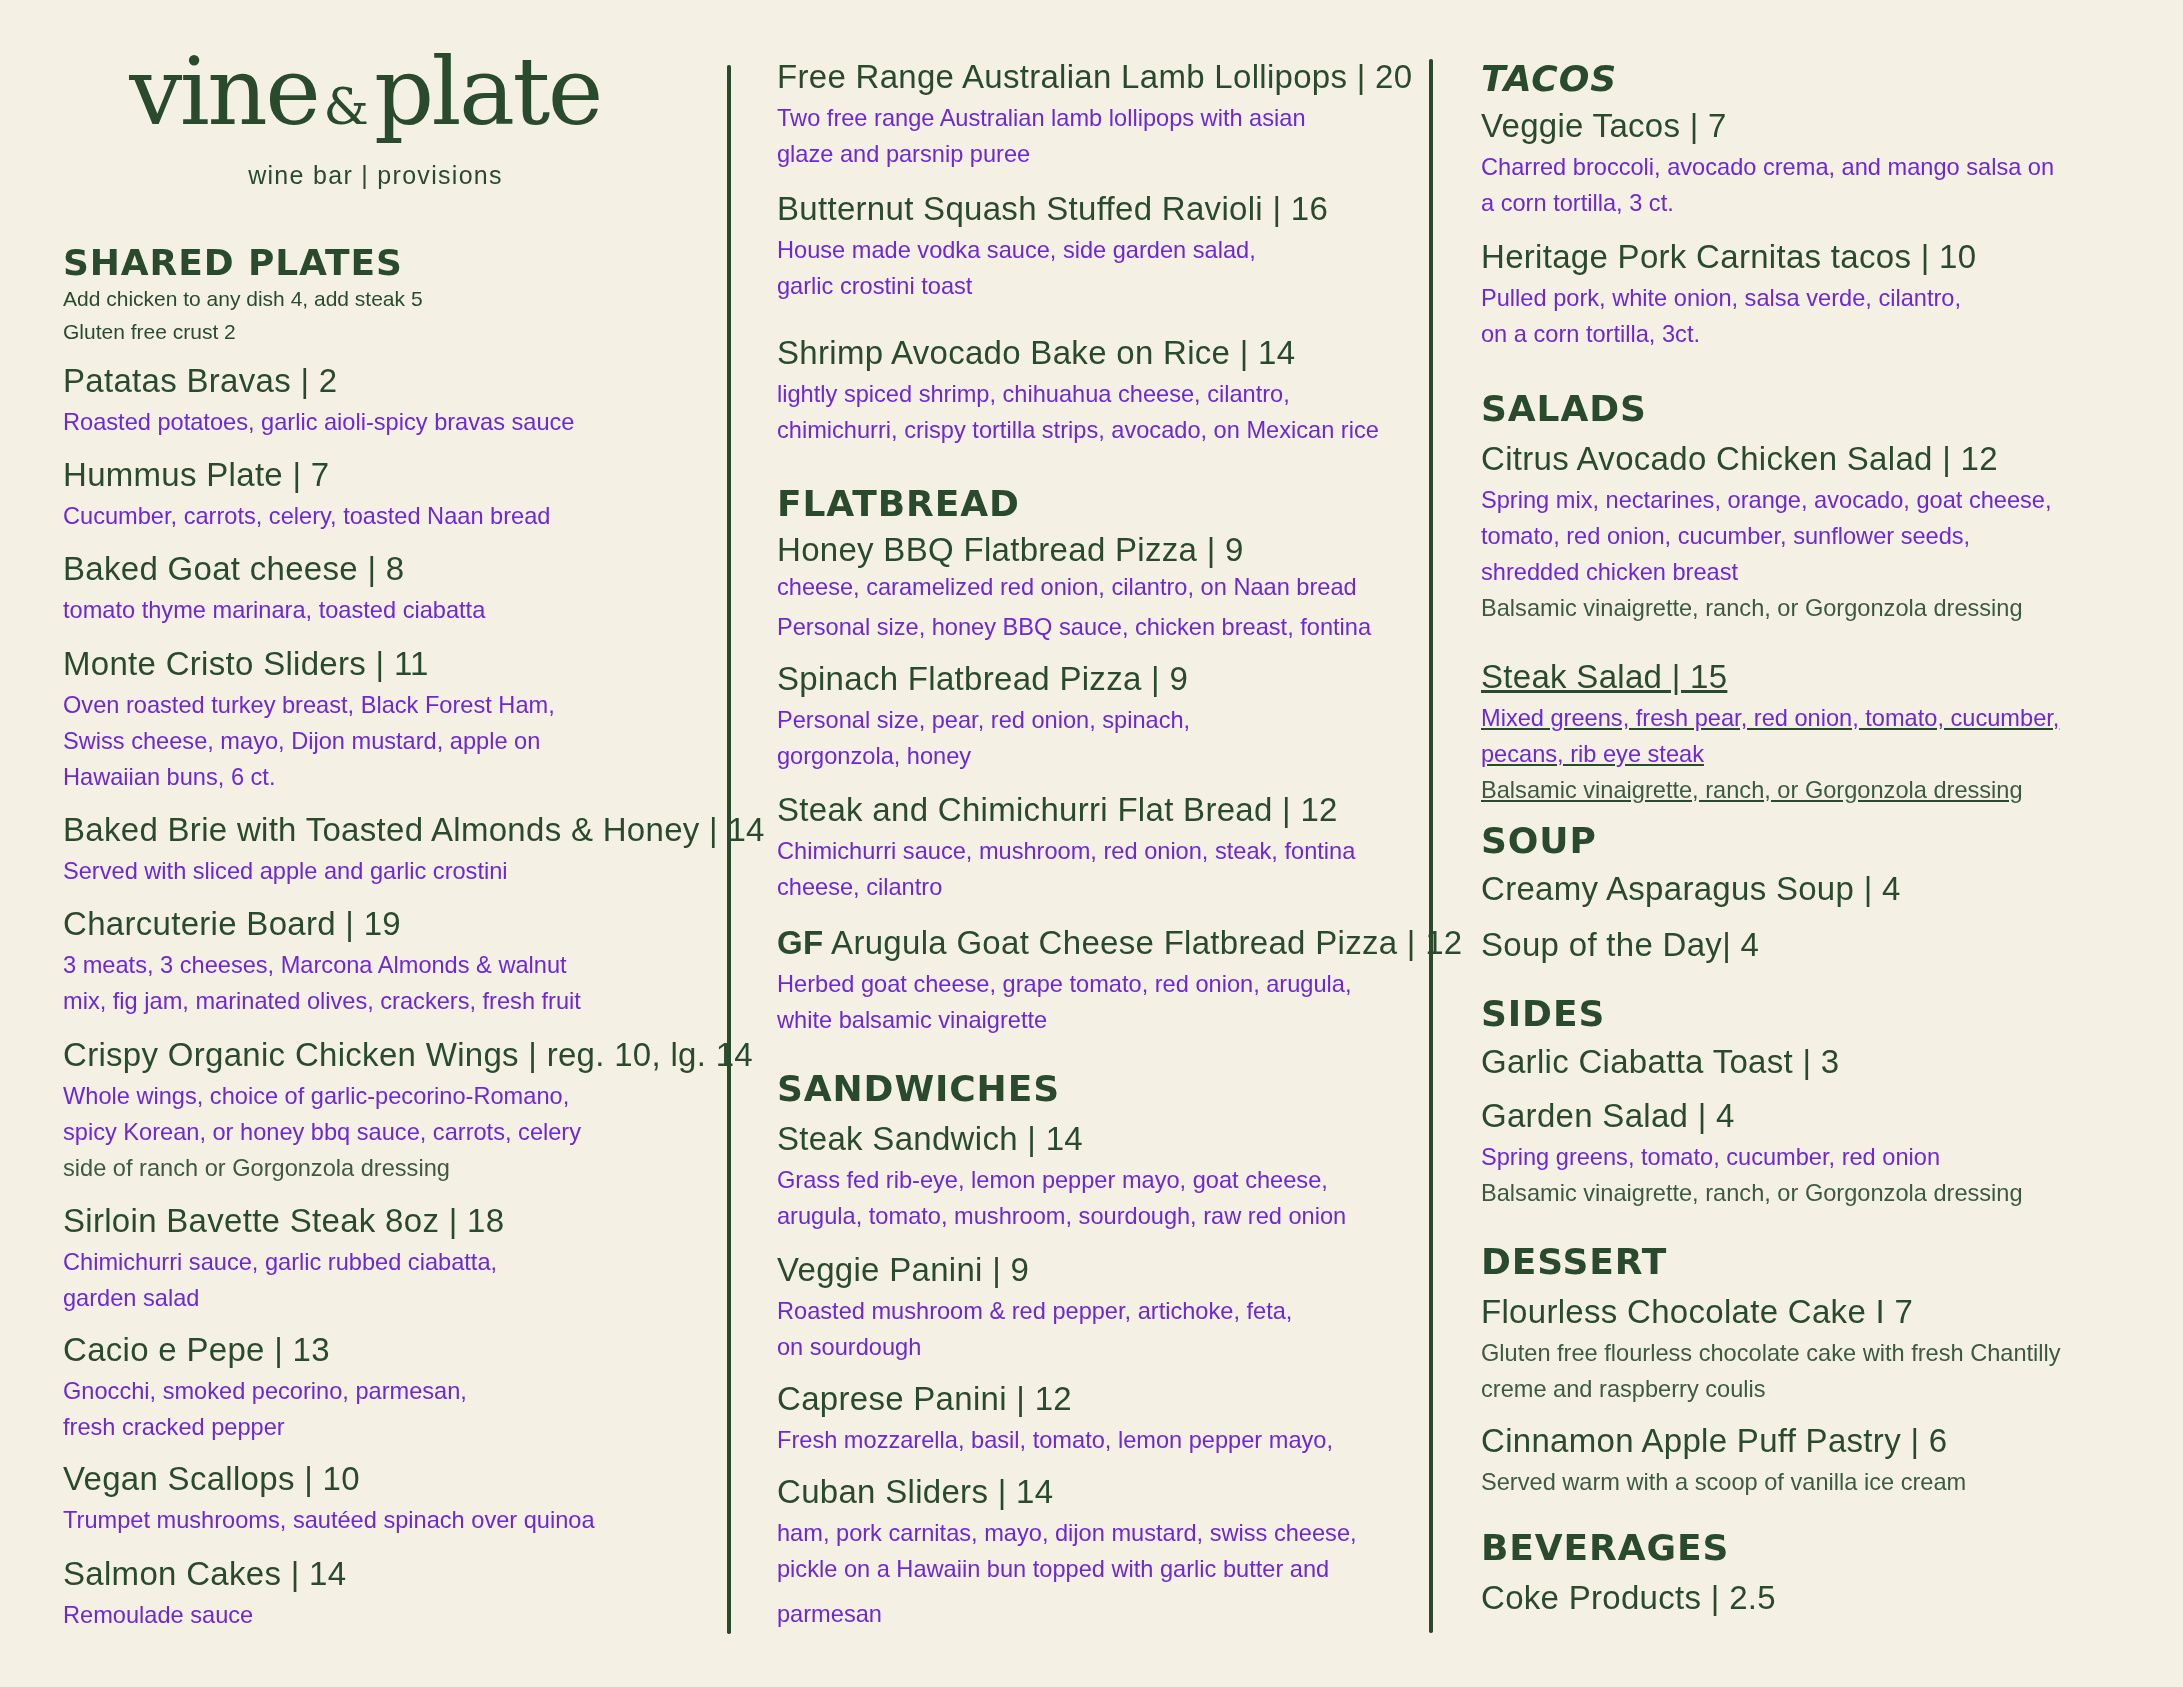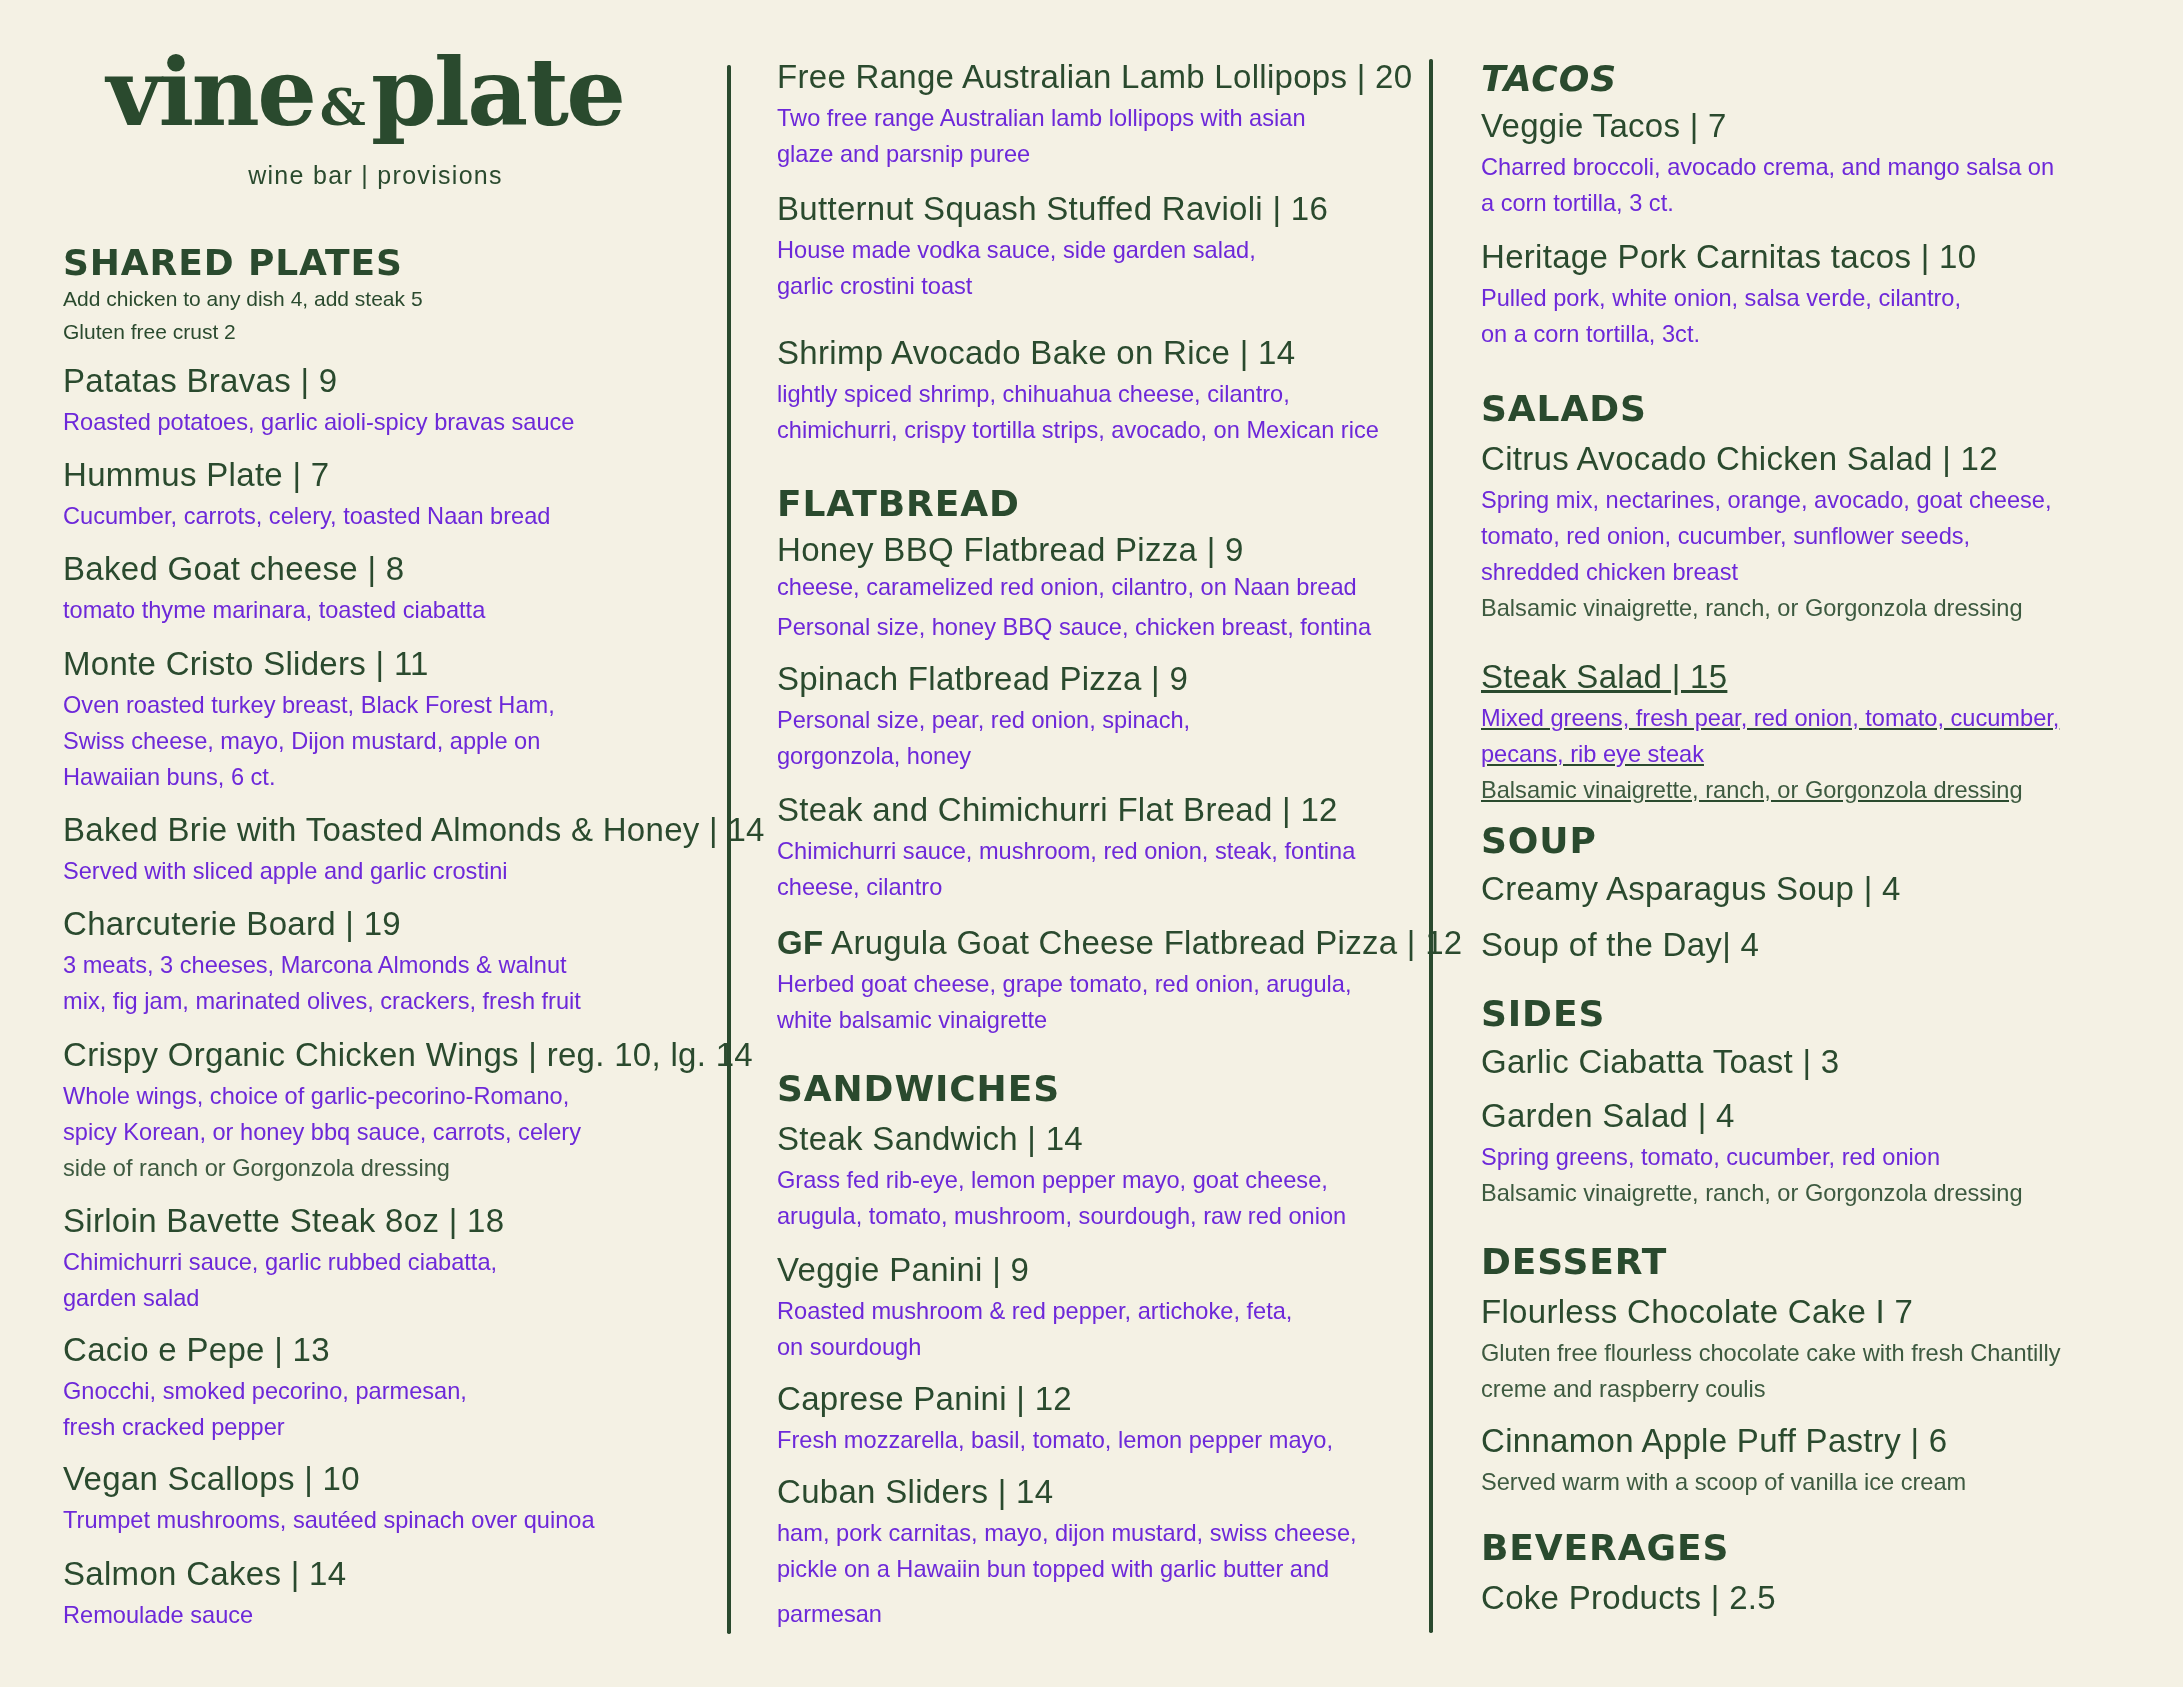--- a/index.html
+++ b/index.html
@@ -4,21 +4,21 @@
 <style>
   html, body { margin:0; padding:0; }
   body {
     width:2184px; height:1687px; overflow:hidden;
     background:#f4f1e4; color:#2a4a2e;
     font-family:"Liberation Sans", "DejaVu Sans", sans-serif;
     position:relative;
   }
   .logo {
     position:absolute; left:0; width:730px; top:45px; text-align:center;
-    font-family:"DejaVu Serif", "Liberation Serif", serif; font-weight:bold;
+    font-family:"DejaVu Serif", "Liberation Serif", serif; font-weight:normal;
     font-size:94px; letter-spacing:-2.6px; line-height:1; color:#2a4a2e;
   }
   .logo .amp { font-size:51px; letter-spacing:0; margin:0 5.2px; }
   .tagline {
     position:absolute; left:0; width:751px; top:161px; text-align:center;
     font-size:25px; letter-spacing:1.3px; color:#2a4a2e;
   }
   .divider { position:absolute; width:3.5px; background:#2a4a2e; border-radius:1.7px; }
   .sec {
     position:absolute; font-family:"DejaVu Sans", sans-serif; font-weight:bold;
@@ -46,21 +46,21 @@
 <div class="tagline">wine bar | provisions</div>
 
 <div class="divider" style="left:727px; top:65px; height:1569px;"></div>
 <div class="divider" style="left:1429px; top:59px; height:1574px;"></div>
 
 <div class="sec col1" style="top:245px;">SHARED PLATES</div>
 <div class="note col1" style="top:282px;">Add chicken to any dish 4, add steak 5</div>
 <div class="note col1" style="top:315px;">Gluten free crust  2</div>
 
 <div class="item col1" style="top:362px;">
-  <div class="t">Patatas Bravas | 9</div>
+  <div class="t">Patatas Bravas | 2</div>
   <div class="d">Roasted potatoes, garlic aioli-spicy bravas sauce</div>
 </div>
 <div class="item col1" style="top:456px;">
   <div class="t">Hummus Plate | 7</div>
   <div class="d">Cucumber, carrots, celery, toasted Naan bread</div>
 </div>
 <div class="item col1" style="top:550px;">
   <div class="t">Baked Goat cheese | 8</div>
   <div class="d">tomato thyme marinara, toasted ciabatta</div>
 </div>

